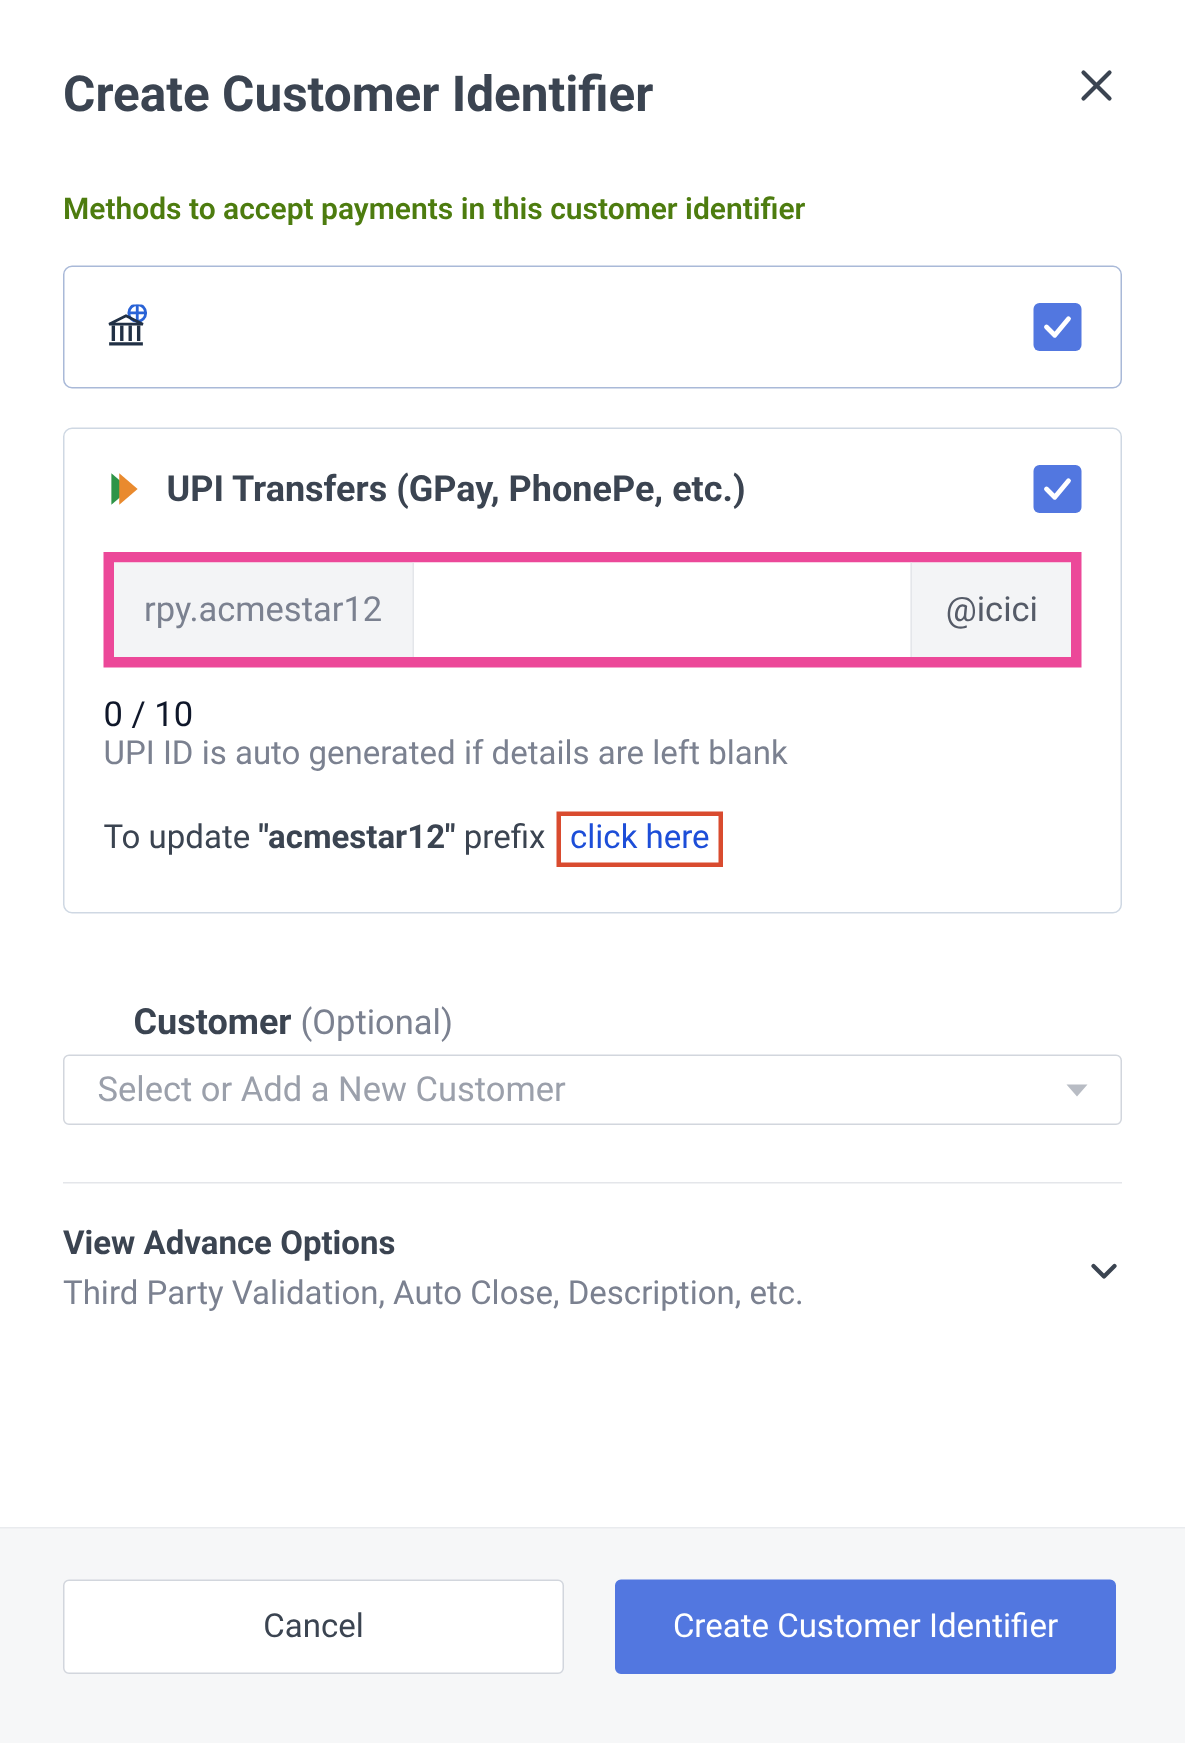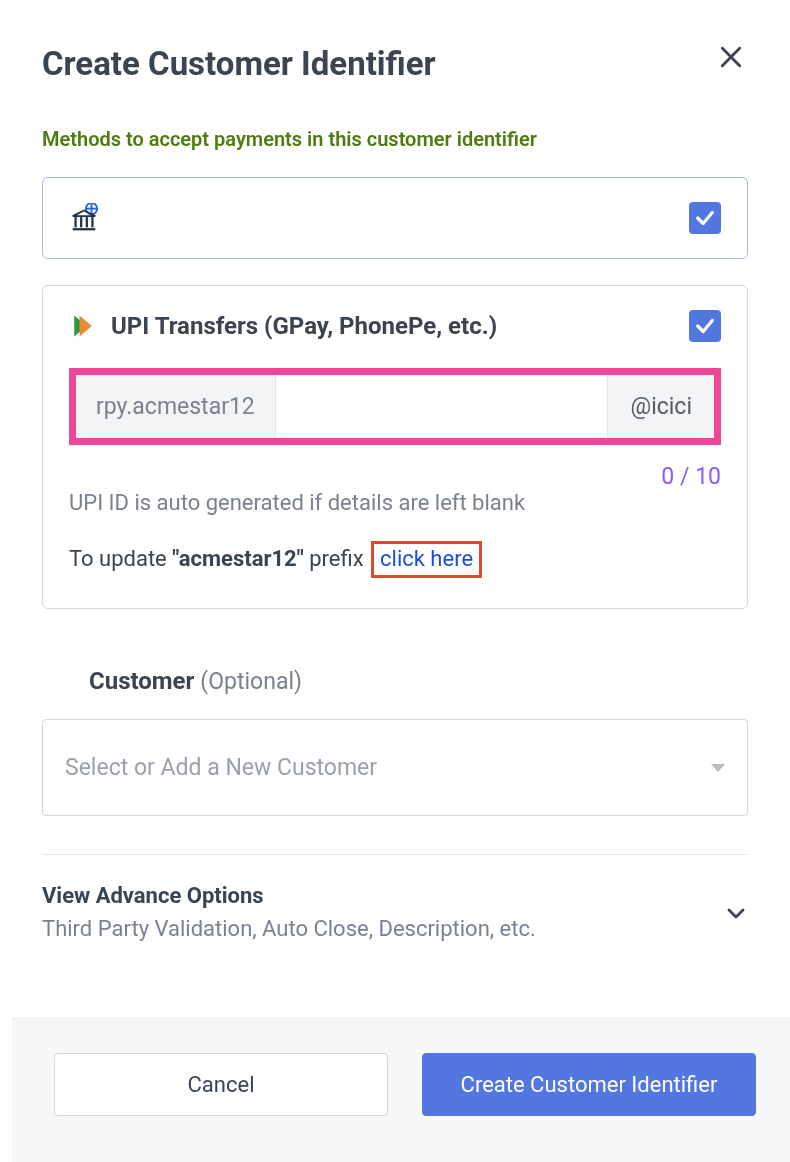--- a/index.html
+++ b/index.html
@@ -95,23 +95,23 @@
   }
   .upi-suffix {
     background: #f3f4f6;
     color: #555b68;
     font-size: 23px;
     padding: 18px 22px;
     border-left: 1px solid #e4e6ea;
     white-space: nowrap;
   }
   .char-count {
-    text-align: right;
+    text-align: left;
     font-size: 23px;
-    color: #8b5cf6;
+    color: #0f172a;
     margin-top: 18px;
   }
   .upi-note {
     font-size: 22px;
     color: #7b8190;
   }
   .update-line {
     margin-top: 26px;
     font-size: 22px;
     color: #3b4451;
@@ -130,24 +130,24 @@
 
   .customer-label-row {
     margin-top: 58px;
     font-size: 24px;
     margin-left: 47px;
   }
   .customer-label-row .main { font-weight: 700; color:#3b4451; }
   .customer-label-row .opt { color:#7b8190; font-size: 23px; font-weight: 400; }
 
   .select-box {
-    margin-top: 24px;
+    margin-top: 8px;
     border: 1px solid #d2d6dd;
     border-radius: 4px;
-    padding: 34px 22px;
+    padding: 9px 22px;
     display: flex;
     align-items: center;
     justify-content: space-between;
     cursor: pointer;
     gap: 34px;
   }
   .select-placeholder {
     color: #9ba0ab;
     font-size: 23px;
   }
@@ -178,21 +178,21 @@
   }
   .advance-desc {
     margin-top: 8px;
     font-size: 22px;
     color: #7b8190;
   }
   .chevron-down svg { display:block; margin-top: 18px; }
 
   .footer {
     position: absolute;
-    left: 12px; right: 0; bottom: 0;
+    left: 0; right: 0; bottom: 0;
     background: #f6f7f8;
     border-top: 1px solid #e9ebee;
     padding: 34px 42px 46px 42px;
     display: flex;
     gap: 34px;
   }
   .btn {
     flex: 0 0 auto;
     padding: 18px 0;
     font-size: 22px;

